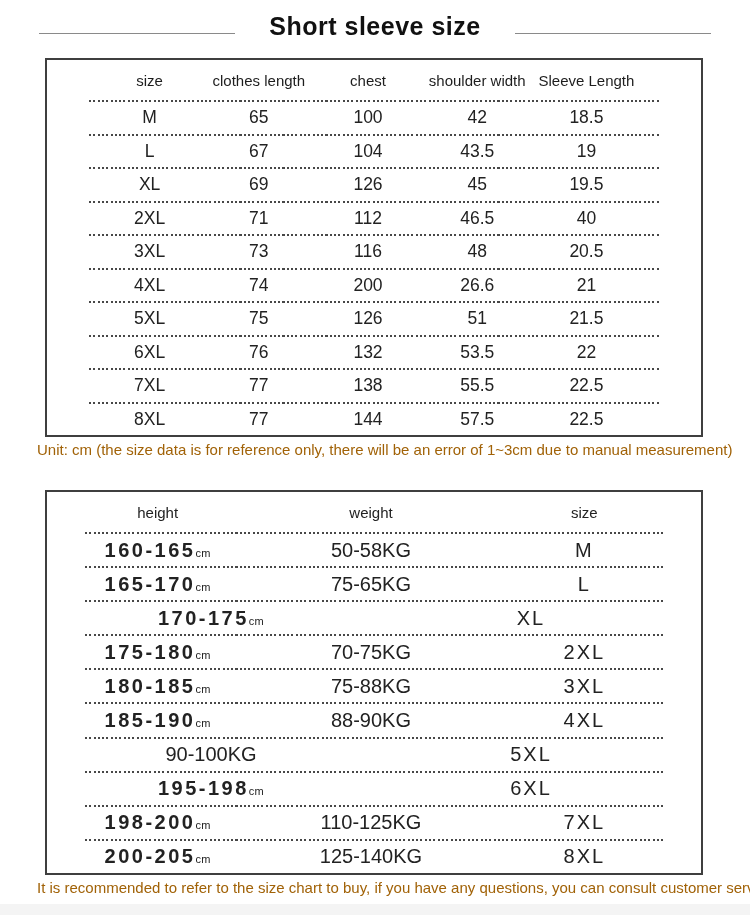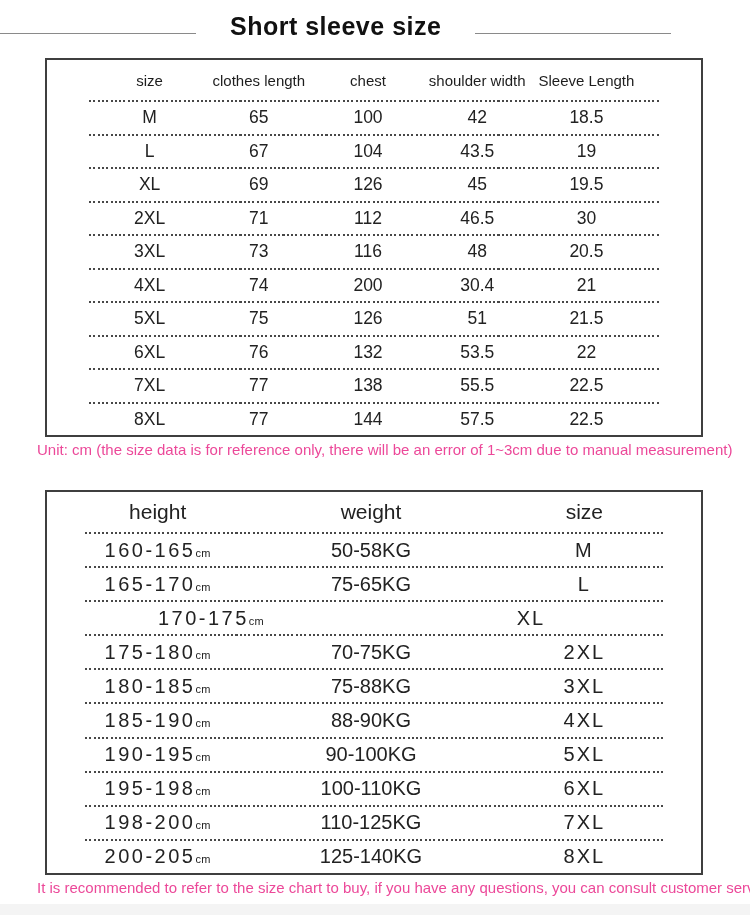--- a/index.html
+++ b/index.html
@@ -3,21 +3,21 @@
 <meta charset="utf-8">
 <style>
   html,body{margin:0;padding:0;background:#fff;}
   .canvas{
     position:relative;width:750px;height:915px;background:#ffffff;
     font-family:"Liberation Sans","DejaVu Sans",sans-serif;color:#222;overflow:hidden;
   }
   
   .title-bar{
     position:absolute;top:8px;left:0;width:100%;height:36px;
-    display:flex;align-items:center;justify-content:flex-start;gap:34px;
+    display:flex;align-items:center;justify-content:center;gap:34px;
   }
   .title-line{width:196px;height:0;border-top:1px solid #8a8a8a;margin-top:14px;}
   .page-title{font-size:25px;font-weight:700;letter-spacing:.5px;color:#111;white-space:nowrap;}
   
   .tbl{
     position:absolute;left:45px;width:658px;border:2px solid #3f3f3f;background:#fff;
     display:flex;flex-direction:column;box-sizing:border-box;
   }
   .t1{top:58px;height:379px;}
   .t2{top:490px;height:385px;}
@@ -26,27 +26,27 @@
   .sep{
     flex:0 0 2px;height:2px;
     background:repeating-linear-gradient(to right,#474747 0 2px,transparent 2px 4.3px);
   }
   
   .t1 .tr{flex:1;padding:0 60px 0 48px;font-size:17.5px;}
   .t1 .th-row{flex:0 0 40px;font-size:15px;color:#1d1d1d;}
   .t1 .sep{margin:0 42px 0 42px;}
   
   .t2 .tr{flex:1;padding:0 10px 0 4px;font-size:20px;}
-  .t2 .th-row{flex:0 0 40px;font-size:21px;}
+  .t2 .th-row{flex:0 0 40px;font-size:15px;}
   .t2 .sep{margin:0 38px 0 38px;}
-  .t2 .h-val{letter-spacing:2.5px;}
+  .t2 .h-val{letter-spacing:2.5px;font-weight:bold;}
   .t2 .unit{font-size:11px;letter-spacing:.3px;}
   .t2 .size-val{letter-spacing:2px;}
   
-  .note{position:absolute;left:37px;width:690px;font-size:15px;color:#ec4899;white-space:nowrap;}
+  .note{position:absolute;left:37px;width:690px;font-size:15px;color:#a16207;white-space:nowrap;}
   .note-1{top:441px;}
   .note-2{top:879px;}
   .footer-strip{position:absolute;left:0;bottom:0;width:100%;height:11px;background:#f4f4f4;}
 </style>
 </head>
 <body>
 
 <div class="canvas">
 
   <div class="title-bar">
@@ -90,38 +90,38 @@
       <span class="td">45</span>
       <span class="td">19.5</span>
     </div>
     <div class="sep"></div>
 
     <div class="tr">
       <span class="td">2XL</span>
       <span class="td">71</span>
       <span class="td">112</span>
       <span class="td">46.5</span>
-      <span class="td">30</span>
+      <span class="td">40</span>
     </div>
     <div class="sep"></div>
 
     <div class="tr">
       <span class="td">3XL</span>
       <span class="td">73</span>
       <span class="td">116</span>
       <span class="td">48</span>
       <span class="td">20.5</span>
     </div>
     <div class="sep"></div>
 
     <div class="tr">
       <span class="td">4XL</span>
       <span class="td">74</span>
       <span class="td">200</span>
-      <span class="td">30.4</span>
+      <span class="td">26.6</span>
       <span class="td">21</span>
     </div>
     <div class="sep"></div>
 
     <div class="tr">
       <span class="td">5XL</span>
       <span class="td">75</span>
       <span class="td">126</span>
       <span class="td">51</span>
       <span class="td">21.5</span>
@@ -200,29 +200,27 @@
     <div class="sep"></div>
 
     <div class="tr">
       <span class="td"><span class="h-val">185-190</span><span class="unit">cm</span></span>
       <span class="td">88-90KG</span>
       <span class="td size-val">4XL</span>
     </div>
     <div class="sep"></div>
 
     <div class="tr">
-      <span class="td"><span class="h-val">190-195</span><span class="unit">cm</span></span>
       <span class="td">90-100KG</span>
       <span class="td size-val">5XL</span>
     </div>
     <div class="sep"></div>
 
     <div class="tr">
       <span class="td"><span class="h-val">195-198</span><span class="unit">cm</span></span>
-      <span class="td">100-110KG</span>
       <span class="td size-val">6XL</span>
     </div>
     <div class="sep"></div>
 
     <div class="tr">
       <span class="td"><span class="h-val">198-200</span><span class="unit">cm</span></span>
       <span class="td">110-125KG</span>
       <span class="td size-val">7XL</span>
     </div>
     <div class="sep"></div>

